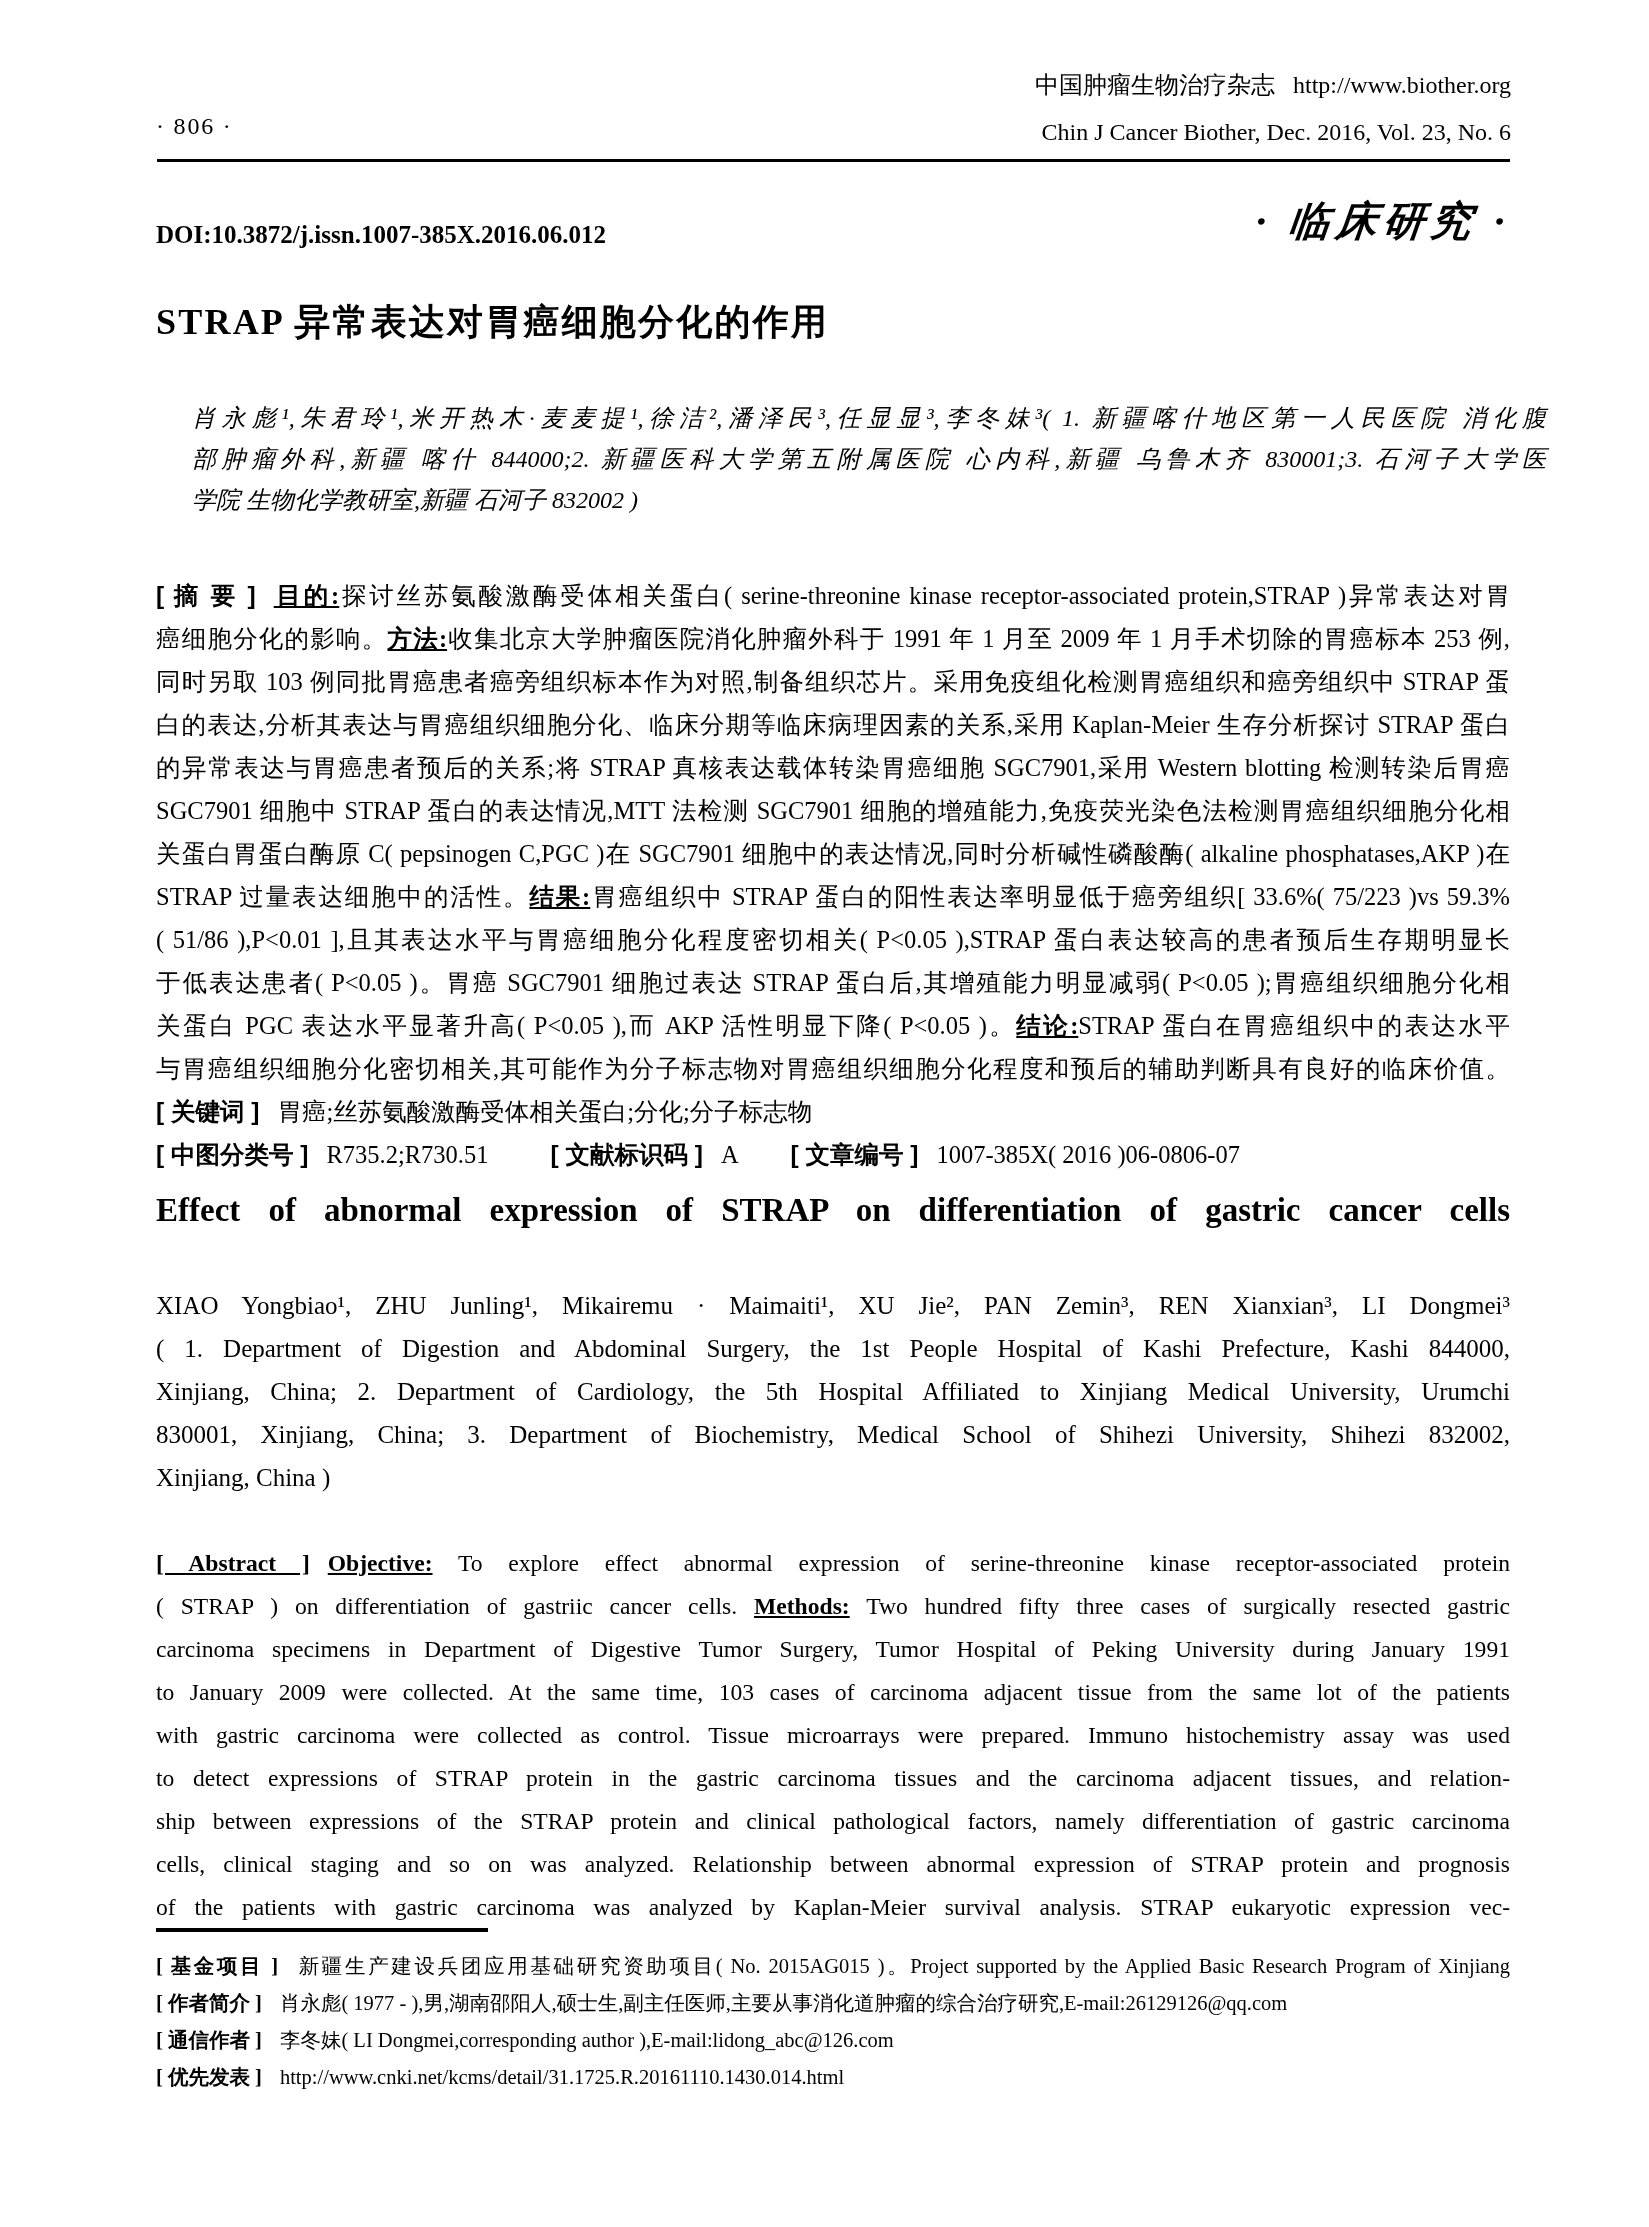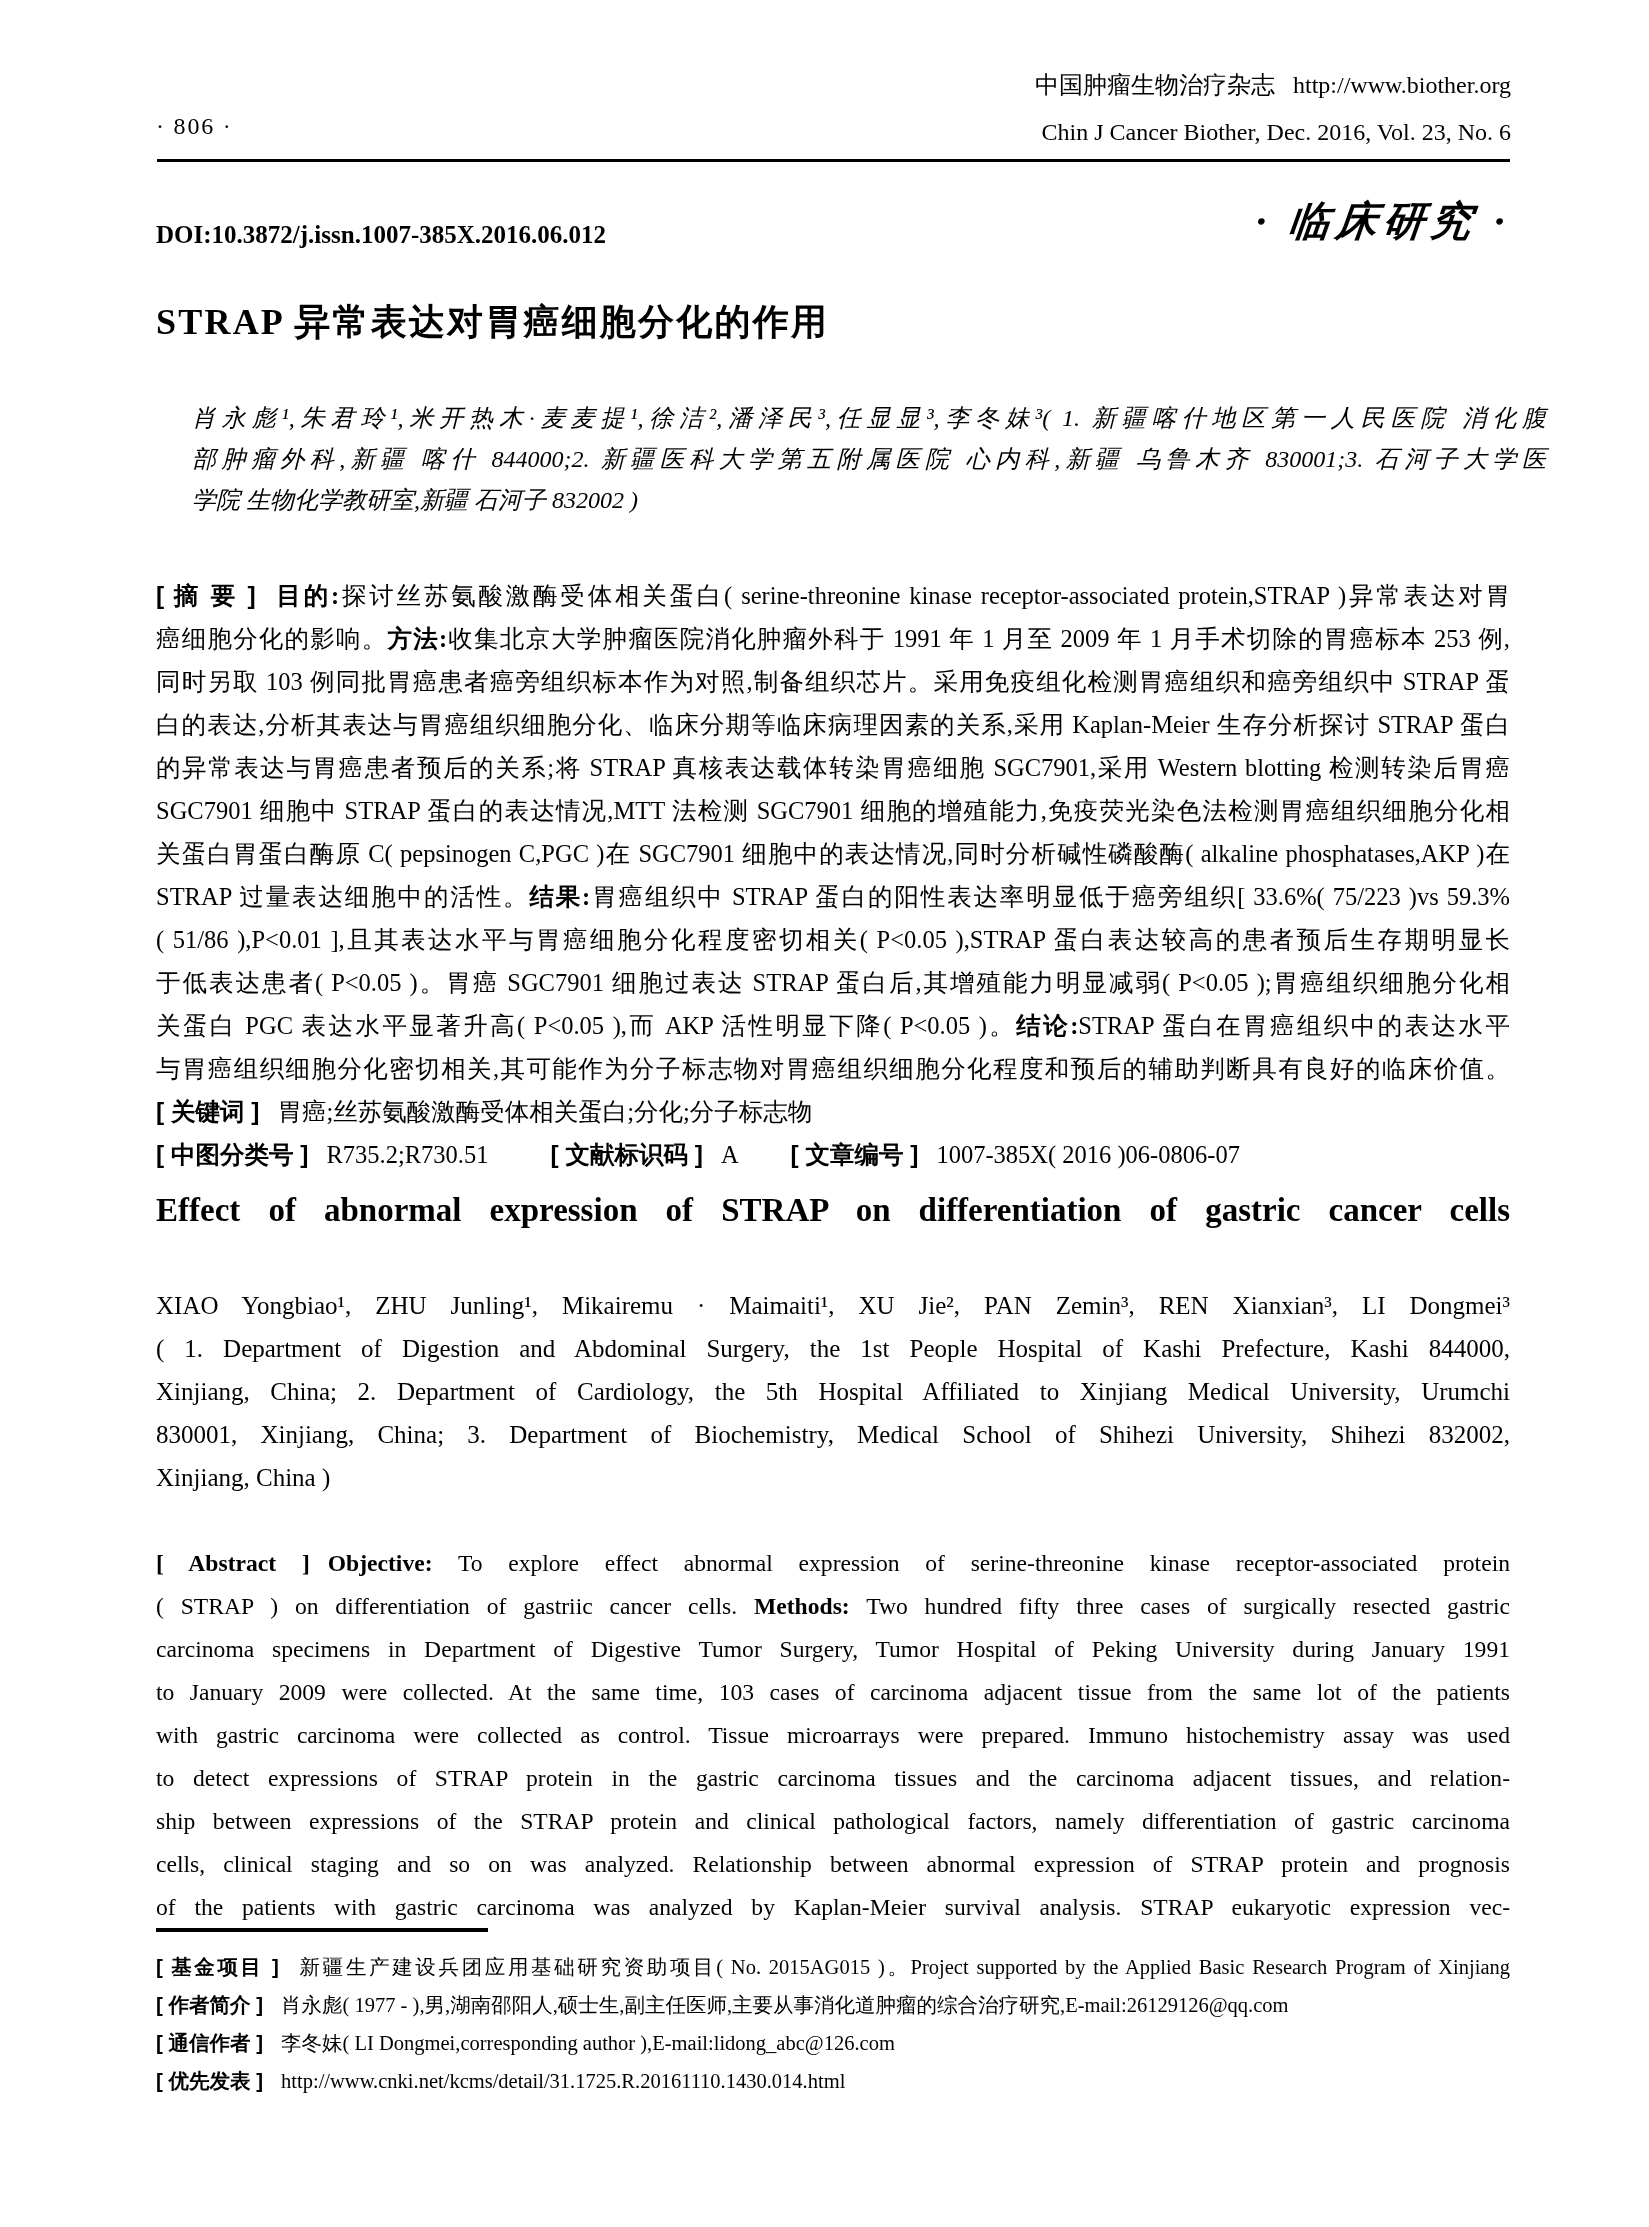--- a/index.html
+++ b/index.html
@@ -6,21 +6,21 @@
   .page{
     position:relative;
     width:1650px;
     height:2333px;
     background:#ffffff;
     color:#000000;
     font-family:"Liberation Serif", serif;
     overflow:hidden;
   }
   .abs{position:absolute;}
-  .b{font-weight:bold;}
+  .b{font-weight:bold;text-decoration:underline;}
   .heiti{font-family:Liberation Sans, sans-serif;font-weight:bold;}
   .line{white-space:normal;}
   .j{text-align:justify;text-align-last:justify;}
   
   .header-right{top:62px;right:139px;text-align:right;font-size:24px;line-height:47px;}
   .page-num{top:113px;left:156px;font-size:24px;letter-spacing:1.8px;}
   .rule-top{top:159px;left:157px;width:1353px;height:3.1px;background:#000;}
   .doi-row{top:191px;left:156px;right:139px;height:58px;display:flex;justify-content:space-between;align-items:flex-end;}
   .doi{font-size:25px;font-weight:bold;}
   .column-tag{font-size:41px;font-weight:bold;font-style:italic;transform:skewX(-6deg);letter-spacing:6.2px;}
@@ -32,21 +32,21 @@
   .meta-row{white-space:nowrap;}
   .meta-gap2{margin-left:56px;}
   .meta-gap3{margin-left:47px;}
   .title-en{top:1192px;left:156px;width:1354px;font-size:33px;font-weight:bold;text-align:justify;text-align-last:justify;}
   .authors-en{top:1284px;left:156px;width:1354px;font-size:25px;line-height:43px;}
   .abstract-en{top:1542px;left:156px;width:1354px;font-size:23.6px;line-height:43px;}
   
   .rule-foot{top:1928px;left:156px;width:332px;height:3.6px;background:#000;}
   .footnotes{top:1948px;left:156px;width:1354px;font-size:20.5px;line-height:37px;}
   .fn-indent{margin-left:22px;}
-  .fn-label{font-family:Liberation Sans, sans-serif;font-weight:bold;}
+  .fn-label{font-family:Liberation Serif, serif;font-weight:bold;}
   .sp{display:inline-block;width:18px;}
 </style>
 </head>
 <body>
 
 <div class="page">
 
   <div class="abs header-right">
     <div class="line"><span>中国肿瘤生物治疗杂志</span><span class="sp"></span><span>http://www.biother.org</span></div>
     <div class="line">Chin J Cancer Biother, Dec. 2016, Vol. 23, No. 6</div>

